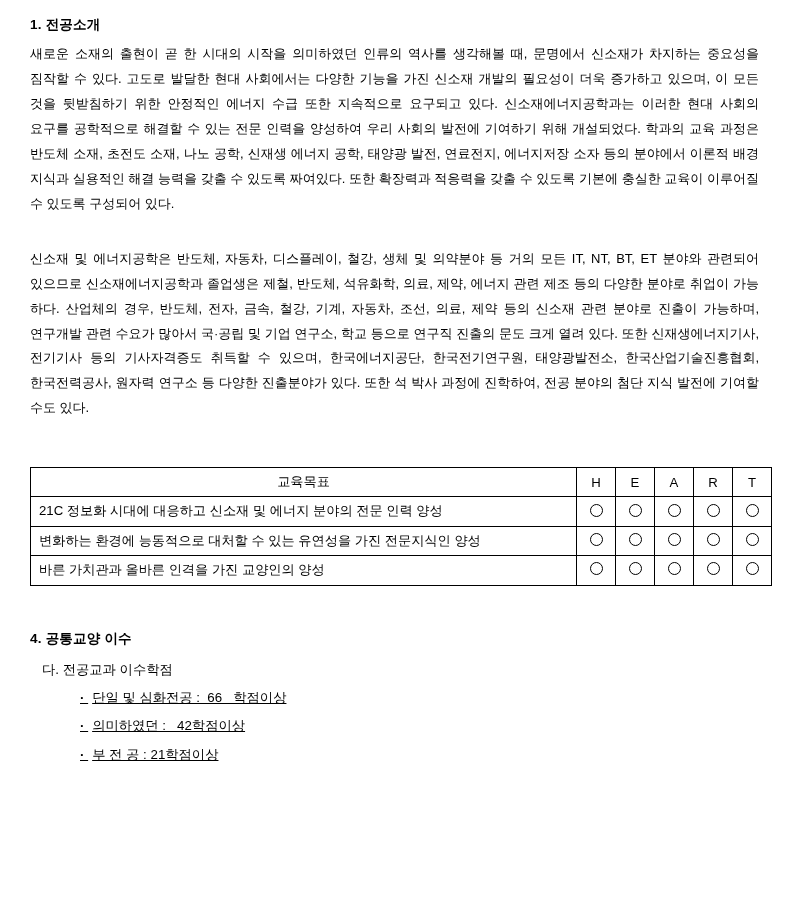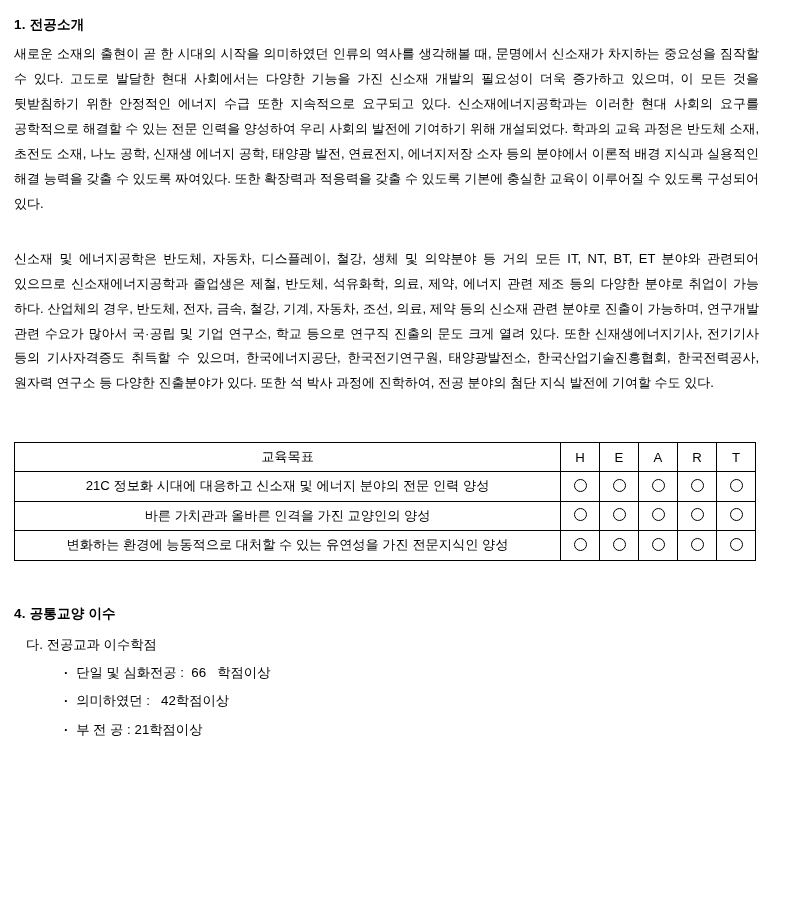--- a/index.html
+++ b/index.html
@@ -11,21 +11,21 @@
     width: 789px;
     min-height: 923px;
     font-family: "Liberation Sans", "DejaVu Sans", sans-serif;
     color: #000000;
     font-size: 13.5px;
   }
   .page {
     width: 789px;
     min-height: 923px;
     box-sizing: border-box;
-    padding: 16px 30px 10px 14px;
+    padding: 16px 30px 10px 30px;
     position: relative;
   }
   .section {
     margin-bottom: 4px;
   }
   .sec-heading {
     font-weight: bold;
     font-size: 13.5px;
     letter-spacing: 0.2px;
     margin: 0 0 8px 0;
@@ -58,21 +58,21 @@
   table.goal-table th.goal-head {
     text-align: center;
     padding: 5px 0;
   }
   table.goal-table th.letter-head {
     text-align: center;
     width: 38px;
     padding: 5px 0;
   }
   table.goal-table td.goal-cell {
-    text-align: center;
+    text-align: left;
     line-height: 1.55;
     padding: 4px 8px;
   }
   table.goal-table td.circle-cell {
     text-align: center;
     width: 38px;
   }
   .circle {
     display: inline-block;
     width: 13px;
@@ -89,20 +89,21 @@
     list-style: none;
   }
   .lvl1 > li {
     font-size: 13.3px;
     line-height: 2.1;
   }
   .lvl2 {
     margin: 0;
     padding: 0 0 0 38px;
     list-style: none;
+    text-decoration: underline;
   }
   .lvl2 > li {
     font-size: 13.3px;
     line-height: 2.15;
   }
   .bullet-dot::before {
     content: "· ";
     font-weight: bold;
     padding-right: 4px;
   }
@@ -145,29 +146,29 @@
       <tbody>
         <tr>
           <td class="goal-cell">21C 정보화 시대에 대응하고 신소재 및 에너지 분야의 전문 인력 양성</td>
           <td class="circle-cell"><span class="circle"></span></td>
           <td class="circle-cell"><span class="circle"></span></td>
           <td class="circle-cell"><span class="circle"></span></td>
           <td class="circle-cell"><span class="circle"></span></td>
           <td class="circle-cell"><span class="circle"></span></td>
         </tr>
         <tr>
-          <td class="goal-cell">바른 가치관과 올바른 인격을 가진 교양인의 양성</td>
+          <td class="goal-cell">변화하는 환경에 능동적으로 대처할 수 있는 유연성을 가진 전문지식인 양성</td>
           <td class="circle-cell"><span class="circle"></span></td>
           <td class="circle-cell"><span class="circle"></span></td>
           <td class="circle-cell"><span class="circle"></span></td>
           <td class="circle-cell"><span class="circle"></span></td>
           <td class="circle-cell"><span class="circle"></span></td>
         </tr>
         <tr>
-          <td class="goal-cell">변화하는 환경에 능동적으로 대처할 수 있는 유연성을 가진 전문지식인 양성</td>
+          <td class="goal-cell">바른 가치관과 올바른 인격을 가진 교양인의 양성</td>
           <td class="circle-cell"><span class="circle"></span></td>
           <td class="circle-cell"><span class="circle"></span></td>
           <td class="circle-cell"><span class="circle"></span></td>
           <td class="circle-cell"><span class="circle"></span></td>
           <td class="circle-cell"><span class="circle"></span></td>
         </tr>
       </tbody>
     </table>
   </div>
 

